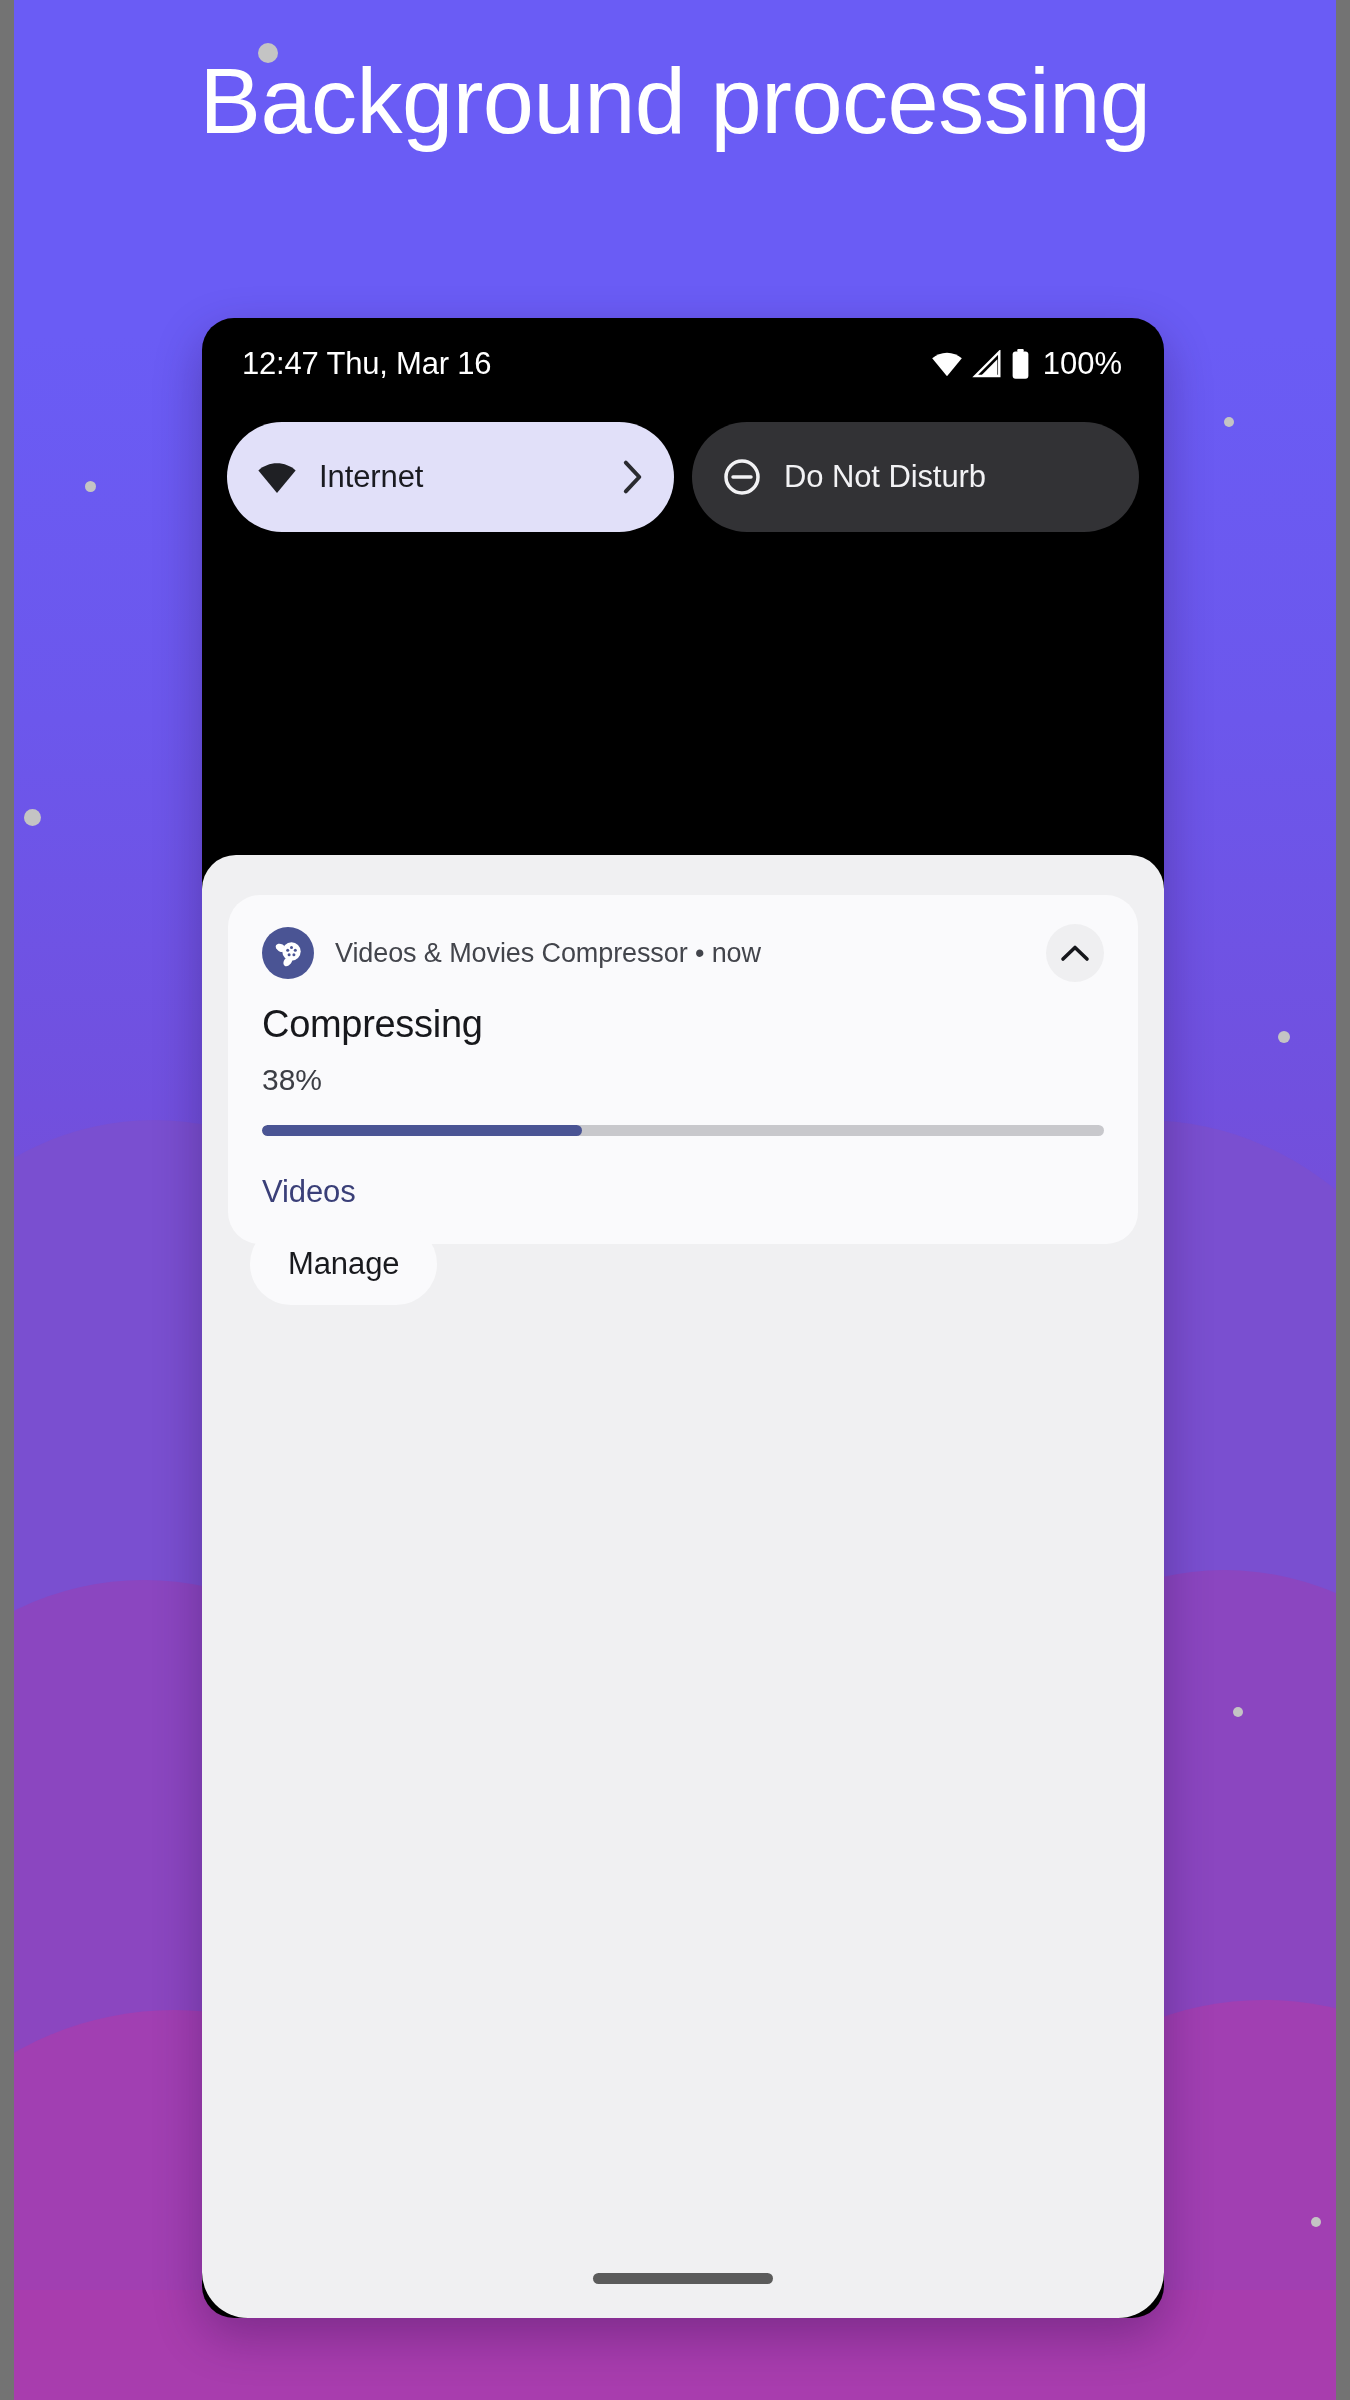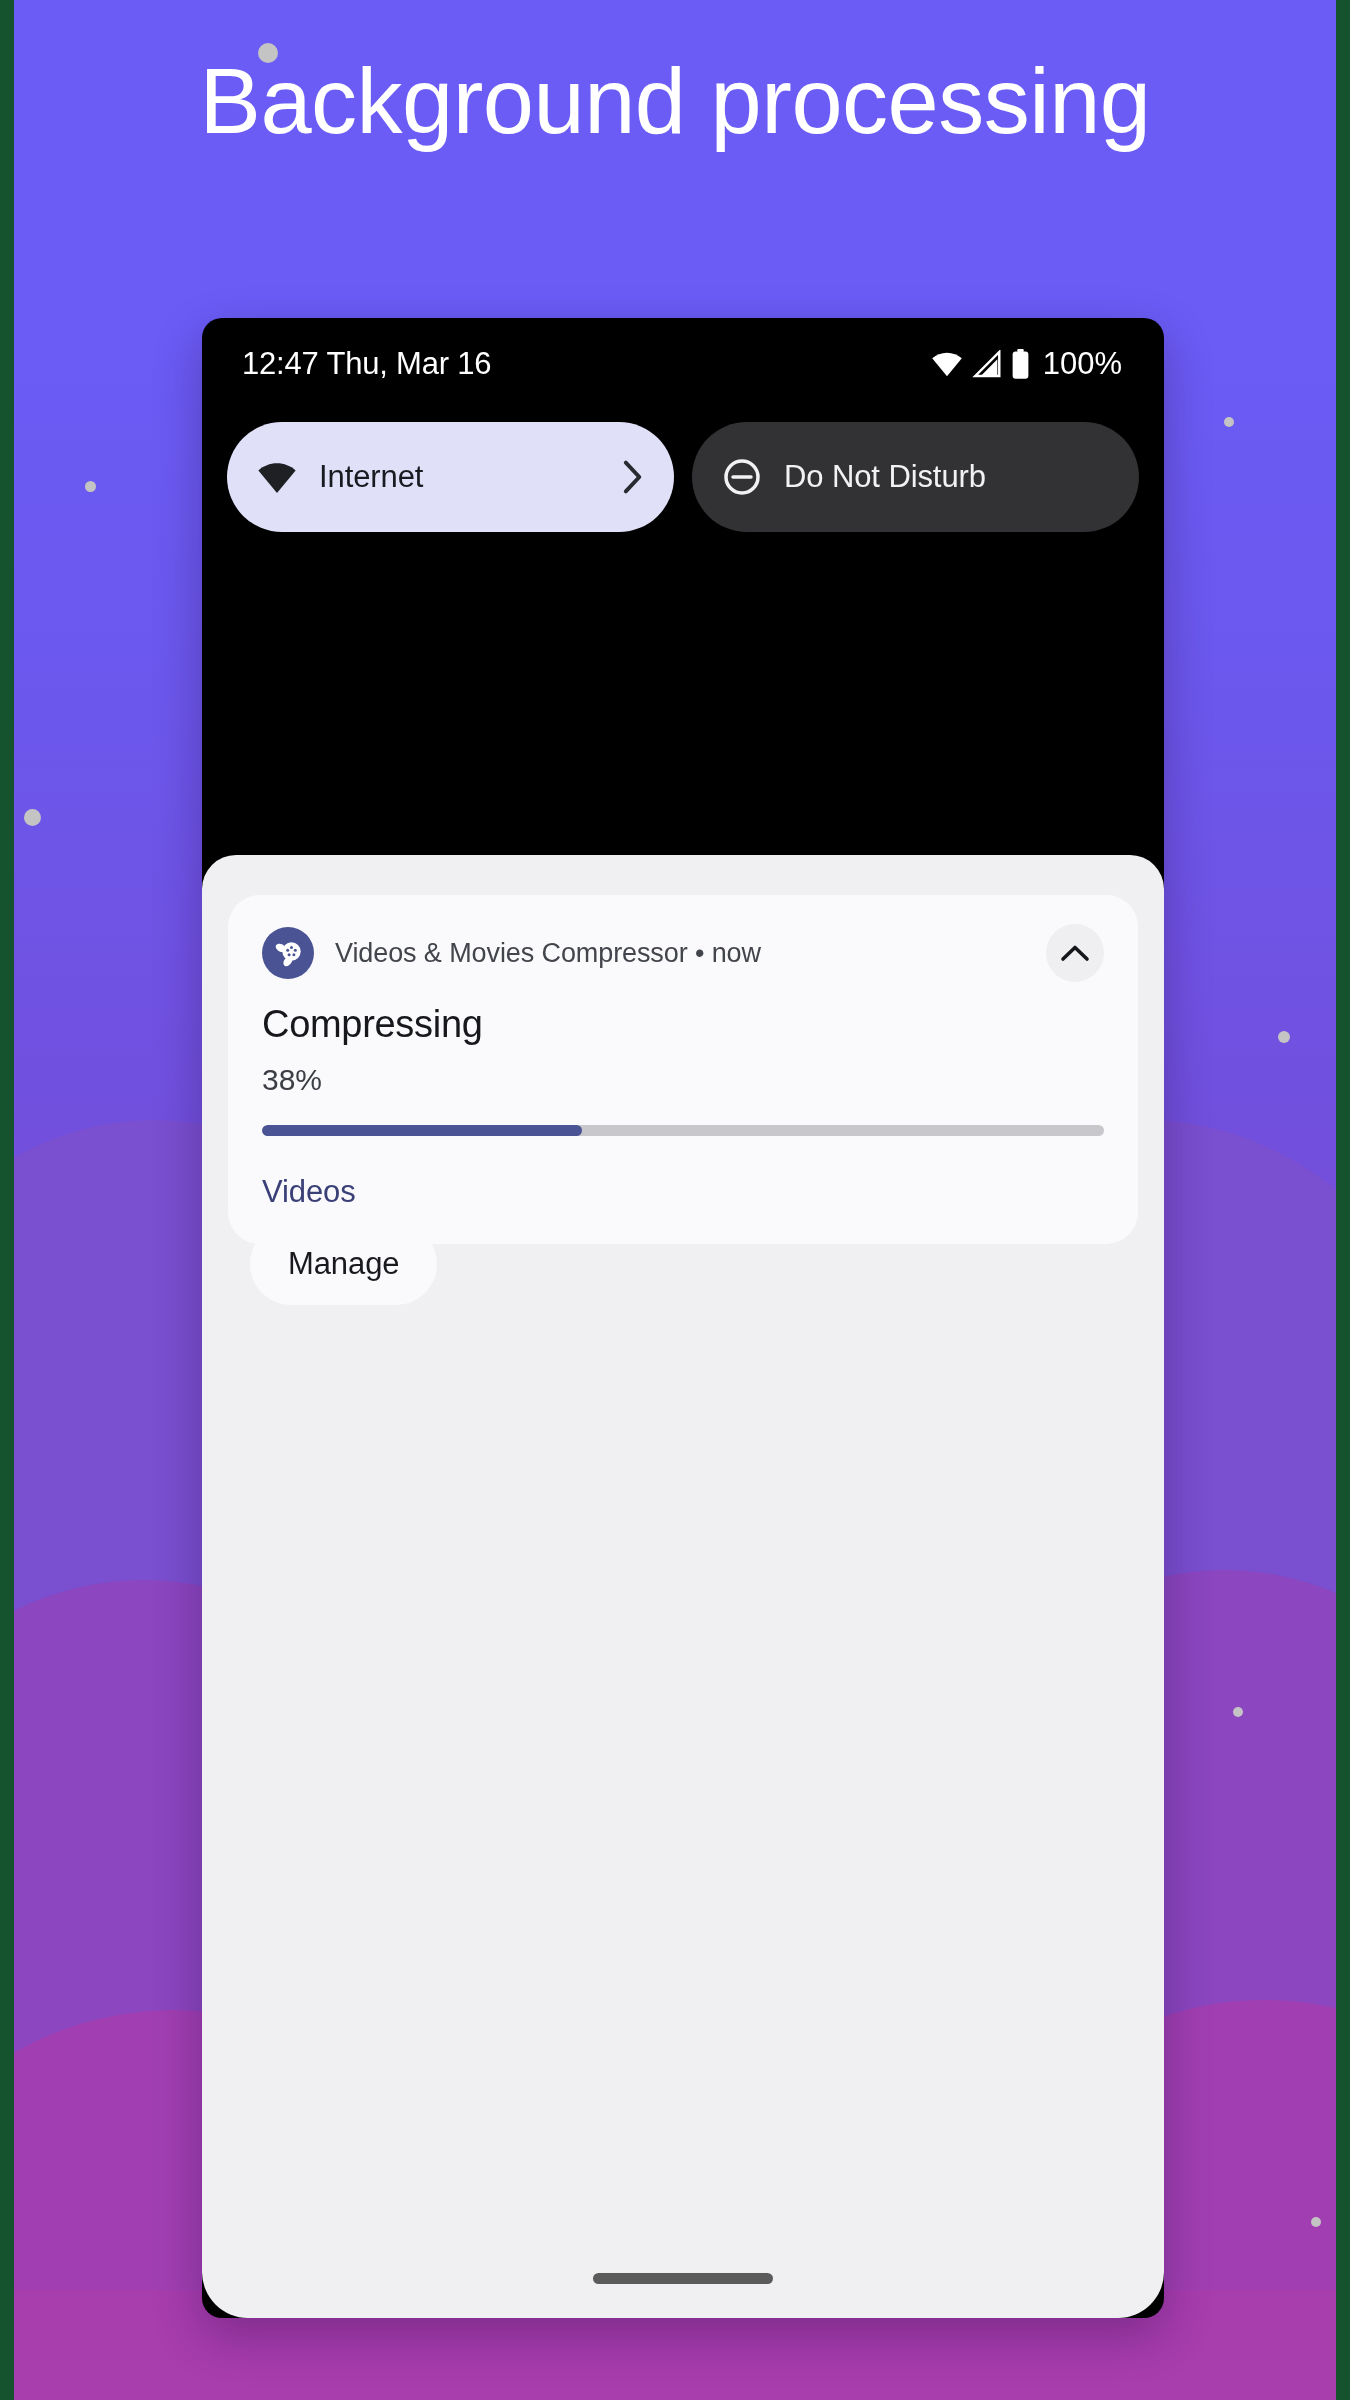--- a/index.html
+++ b/index.html
@@ -14,21 +14,21 @@
     font-family: "Liberation Sans", sans-serif;
     background: #F0F0F2;
   }
 
   
   #canvas {
     position: relative;
     width: 1350px;
     height: 2400px;
     overflow: hidden;
-    background: #14532d;
+    background: #737373;
   }
 
   
   .bg-panel {
     position: absolute;
     left: 14px;
     top: 0;
     width: 1322px;
     height: 2400px;
     overflow: hidden;
@@ -88,21 +88,21 @@
     white-space: nowrap;
   }
 
   
   .phone {
     position: absolute;
     left: 202px;
     top: 318px;
     width: 962px;
     height: 2000px;
-    border-radius: 20px;
+    border-radius: 32px;
     background: #000000;
     overflow: hidden;
     box-shadow: 0 18px 48px rgba(40, 10, 70, 0.33);
   }
 
   
   .status-bar {
     position: absolute;
     left: 0; top: 0;
     width: 962px;

